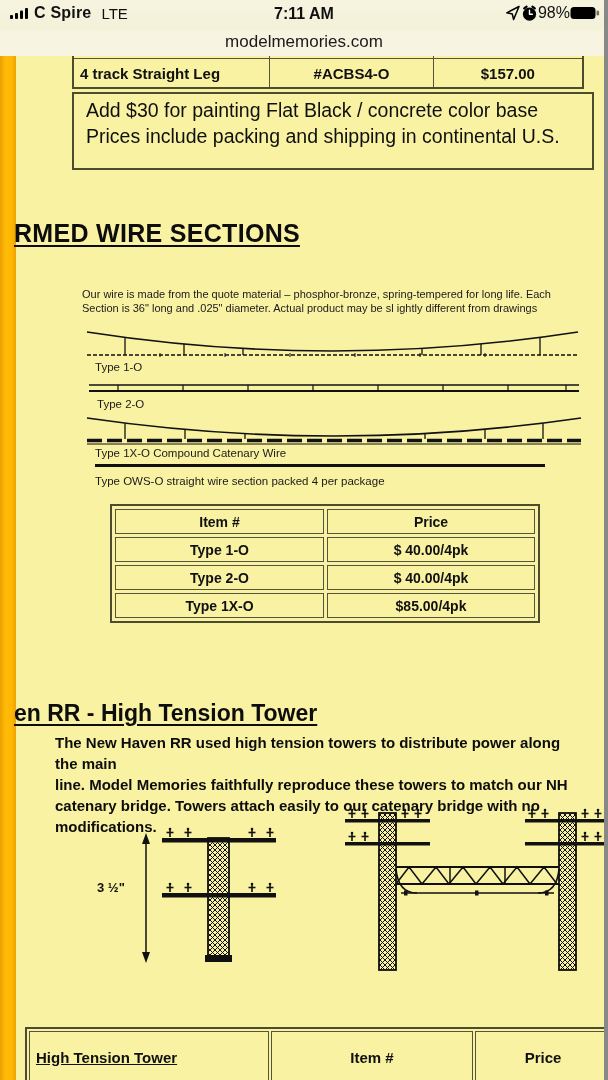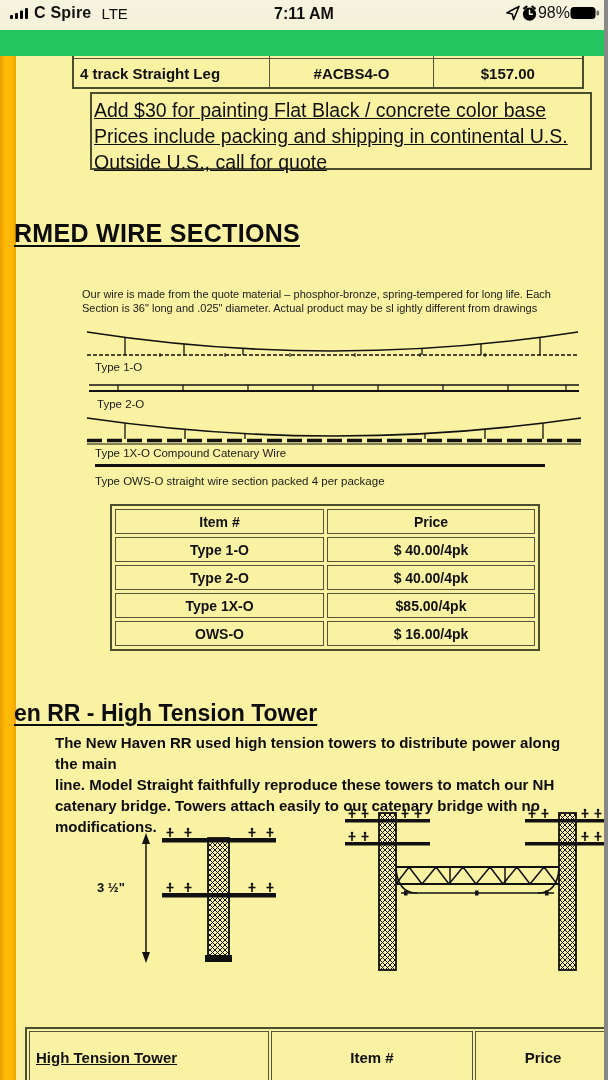--- a/index.html
+++ b/index.html
@@ -25,23 +25,23 @@
   .orange-strip{position:absolute;left:0;top:0;width:16px;height:1024px;
         background:linear-gradient(90deg,#EC9E00 0%,#FFBB05 35%,#FFB805 70%,#F0A300 100%);}
   table{border-collapse:collapse;}
   .toptable{position:absolute;left:72px;top:-3px;width:512px;
             border:2px solid #4C4C2E;background:#F9F2A2;}
   .toptable td{border:1px solid #55553A;font-size:15px;font-weight:700;padding:0 6px;}
   .toptable tr.remnant td{height:3px;padding:0;}
   .toptable tr.main td{height:28px;}
   .cell-left{text-align:left;}
   .cell-center{text-align:center;}
-  .notice{position:absolute;left:90px;top:36px;width:494px;height:68px;
-          border:2px solid #4C4C2E;background:#F9F2A2;padding:3px 2px;
-          font-size:19.5px;line-height:26px;color:#101010;text-decoration:underline;}
+  .notice{position:absolute;left:72px;top:36px;width:494px;height:68px;
+          border:2px solid #4C4C2E;background:#F9F2A2;padding:3px 12px;
+          font-size:19.5px;line-height:26px;color:#101010;}
   .h-wire{position:absolute;left:14px;top:163px;margin:0;font-size:25px;font-weight:700;
           text-decoration:underline;text-decoration-thickness:2px;text-underline-offset:3px;
           white-space:nowrap;color:#0d0d0d;letter-spacing:.3px;}
   .wire-intro{position:absolute;left:82px;top:231px;width:500px;
               font-size:11px;line-height:14px;color:#1a1a1a;}
   .wire-svg{position:absolute;}
   .wire-label{position:absolute;font-size:11.5px;color:#1a1a1a;}
   .thickline{position:absolute;left:95px;top:408px;width:450px;height:3px;background:#111;}
   .pricetable{position:absolute;left:110px;top:448px;width:430px;
               border:2px solid #4C4C2E;border-collapse:separate;border-spacing:3px;
@@ -89,20 +89,23 @@
         <path d="M8.5 9.2 L8.5 5.2 M8.5 9.2 L11.4 9.2" stroke="#fff" stroke-width="1.4" stroke-linecap="round"></path>
       </svg>
       <span class="sb-batt-pct">98%</span>
       <svg width="30" height="14" viewBox="0 0 30 14">
         <rect x="0.5" y="1" width="25" height="12" rx="3.5" fill="#000"></rect>
         <rect x="26.5" y="4.5" width="2.6" height="5" rx="1.3" fill="#00000088"></rect>
       </svg>
     </div>
   </div>
 
+  <div class="urlbar">
+    <span>modelmemories.com</span>
+  </div>
 
   <div class="page">
     <div class="orange-strip"></div>
 
     <table class="toptable">
       <tbody>
           <tr class="remnant">
         <td style="width:198px"></td>
         <td style="width:164px"></td>
         <td style="width:150px"></td>
@@ -111,21 +114,20 @@
         <td class="cell-left">4 track Straight Leg</td>
         <td class="cell-center">#ACBS4-O</td>
         <td class="cell-center">$157.00</td>
       </tr>
     </tbody>
       </table>
 
     <div class="notice">
       <div>Add $30 for painting Flat Black / concrete color base</div>
       <div>Prices include packing and shipping in continental U.S.</div>
-      <div>Outside U.S., call for quote</div>
     </div>
 
     <h1 class="h-wire">RMED WIRE SECTIONS</h1>
 
     <div class="wire-intro">
       <div>Our wire is made from the quote material – phosphor-bronze, spring-tempered for long life. Each</div>
       <div>Section is 36" long and .025" diameter. Actual product may be sl ightly different from drawings</div>
     </div>
 
     <svg class="wire-svg" style="left:85px;top:272px" width="495" height="34" viewBox="0 0 495 34">
@@ -195,32 +197,28 @@
         <td>$ 40.00/4pk</td>
       </tr>
       <tr>
         <td>Type 2-O</td>
         <td>$ 40.00/4pk</td>
       </tr>
       <tr>
         <td>Type 1X-O</td>
         <td>$85.00/4pk</td>
       </tr>
-      <tr>
-        <td>OWS-O</td>
-        <td>$ 16.00/4pk</td>
-      </tr>
     </tbody>
       </table>
 
     <h2 class="h-tower">en RR - High Tension Tower</h2>
 
     <div class="tower-body">
       <div>The New Haven RR used high tension towers to distribute power along the main</div>
-      <div>line. Model Straight faithfully reproduce these towers to match our NH</div>
+      <div>line. Model Memories faithfully reproduce these towers to match our NH</div>
       <div>catenary bridge. Towers attach easily to our catenary bridge with no</div>
       <div>modifications.</div>
     </div>
 
     <div class="dim-label">3 ½"</div>
 
     <svg class="towers-svg" width="515" height="170" viewBox="0 0 515 170">
       <defs>
         <pattern id="lat" width="5" height="5" patternUnits="userSpaceOnUse">
           <path d="M0,5 L5,0 M0,0 L5,5" stroke="#111" stroke-width="1"></path>

